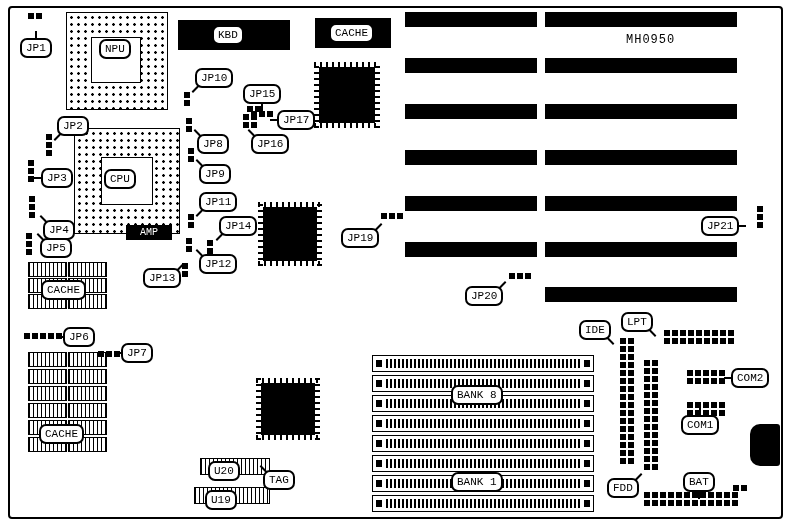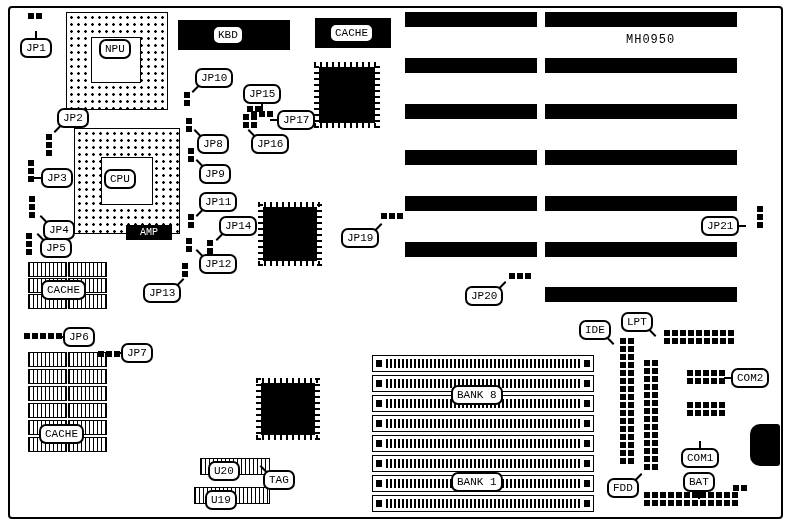--- a/index.html
+++ b/index.html
@@ -132,21 +132,21 @@
       <i></i>
       <i></i>
     </div>
   <div class="callout t-t" style="left:20px;top:38px">JP1</div>
 
   <div class="pins" style="left: 46px; top: 134px; grid-template-columns: repeat(1, 6px);">
       <i></i>
       <i></i>
       <i></i>
     </div>
-  <div class="callout t-bl" style="left:57px;top:108px">JP2</div>
+  <div class="callout t-bl" style="left:57px;top:116px">JP2</div>
 
   <div class="pins" style="left: 28px; top: 160px; grid-template-columns: repeat(1, 6px);">
       <i></i>
       <i></i>
       <i></i>
     </div>
   <div class="callout t-l" style="left:41px;top:168px">JP3</div>
 
   <div class="pins" style="left: 29px; top: 196px; grid-template-columns: repeat(1, 6px);">
       <i></i>
@@ -205,21 +205,21 @@
   <div class="pins" style="left: 186px; top: 238px; grid-template-columns: repeat(1, 6px);">
       <i></i>
       <i></i>
     </div>
   <div class="callout t-tl" style="left:199px;top:254px">JP12</div>
 
   <div class="pins" style="left: 182px; top: 263px; grid-template-columns: repeat(1, 6px);">
       <i></i>
       <i></i>
     </div>
-  <div class="callout t-tr" style="left:143px;top:283px">JP13</div>
+  <div class="callout t-tr" style="left:143px;top:268px">JP13</div>
 
   <div class="pins" style="left: 207px; top: 240px; grid-template-columns: repeat(1, 6px);">
       <i></i>
       <i></i>
       <i></i>
     </div>
   <div class="callout t-bl" style="left:219px;top:216px">JP14</div>
 
   <div class="pins" style="left: 247px; top: 106px; grid-template-columns: repeat(2, 6px);">
       <i></i>
@@ -372,21 +372,21 @@
       <i></i>
       <i></i>
       <i></i>
       <i></i>
       <i></i>
       <i></i>
       <i></i>
       <i></i>
       <i></i>
     </div>
-  <div class="callout t-t" style="left:681px;top:448px">COM1</div>
+  <div class="callout t-t" style="left:681px;top:415px">COM1</div>
 
   <div class="callout t-b" style="left:683px;top:472px">BAT</div>
   <div class="pins" style="left: 733px; top: 485px; grid-template-columns: repeat(2, 6px);">
       <i></i>
       <i></i>
     </div>
   <div class="pins" style="left: 644px; top: 492px; grid-template-columns: repeat(12, 6px);">
       <i></i>
       <i></i>
       <i></i>

